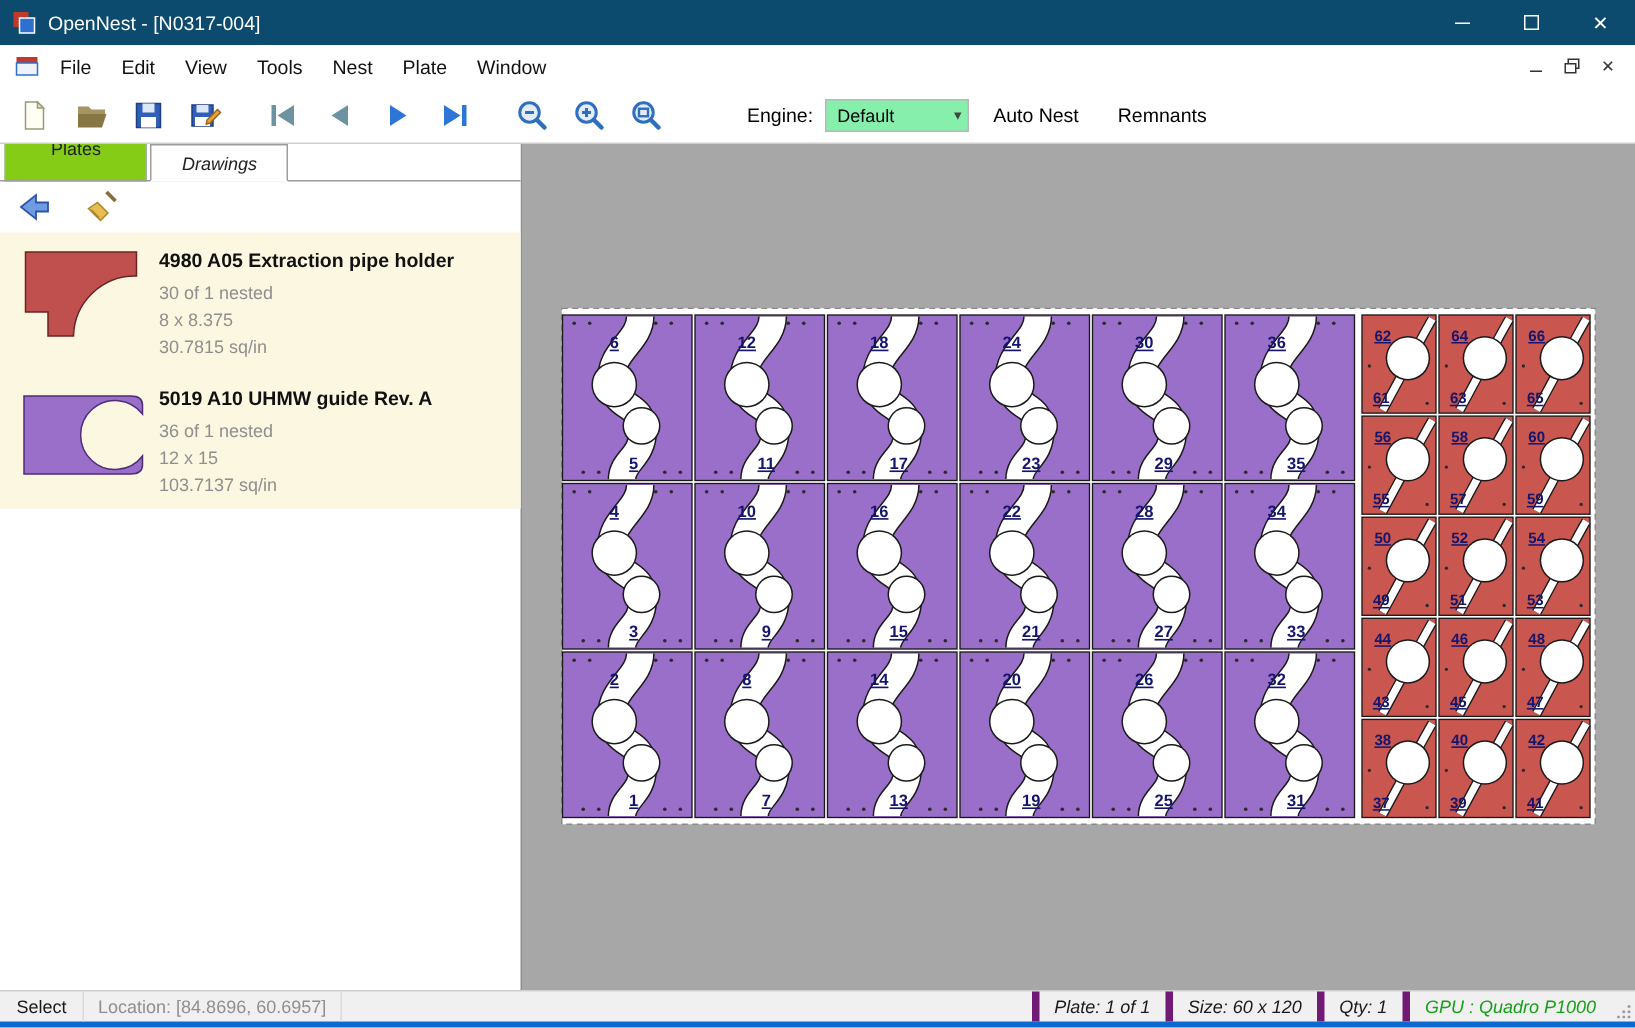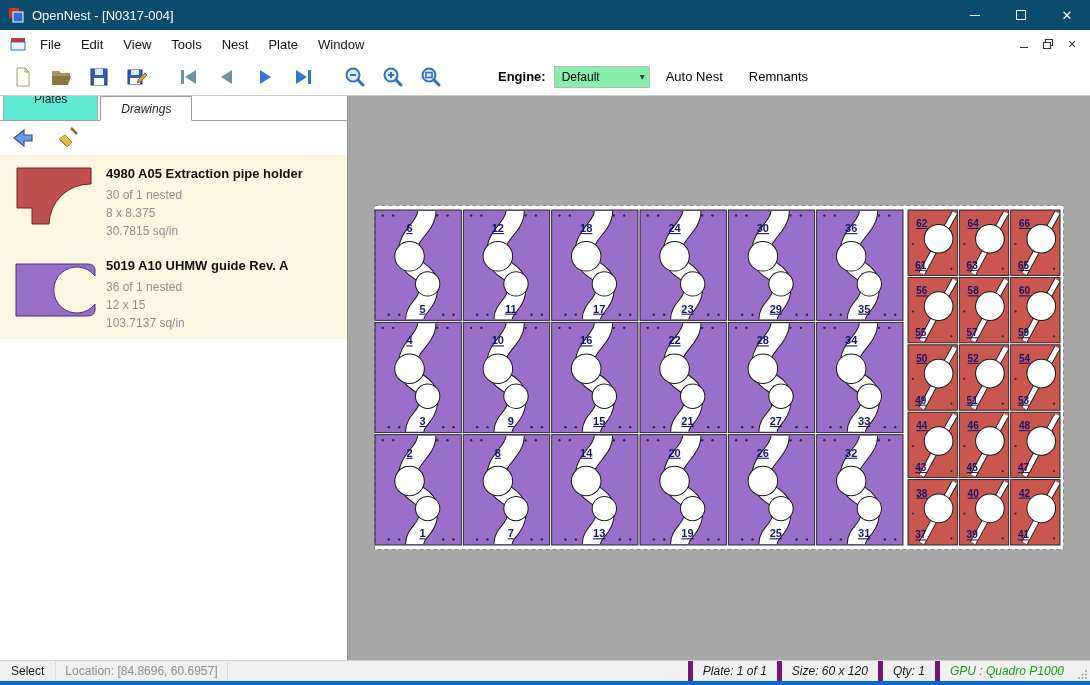--- a/index.html
+++ b/index.html
@@ -20,30 +20,30 @@
   .menubar { height:28px; background:#fff; display:flex; align-items:center; padding-left:6px; font-size:13px; color:#111; }
   .menu-icon { width:16px; height:16px; margin:0 4px 0 4px; }
   .menu-item { padding:4px 10px; cursor:default; }
   .mdi-controls { margin-left:auto; display:flex; align-items:center; padding-right:8px; color:#333; gap:4px; }
   .mdi-btn { width:20px; height:18px; display:flex; align-items:center; justify-content:center; font-size:11px; }
   .mdi-min { width:8px; height:1px; background:#333; display:inline-block; margin-top:7px; }
   
   .toolbar { height:38px; background:#fff; display:flex; align-items:center; padding-left:8px; border-bottom:1px solid #cfcfcf; }
   .tool-btn { width:30px; height:30px; display:flex; align-items:center; justify-content:center; margin-right:8px; border-radius:2px; }
   .group-gap { width:14px; }
-  .engine-label { font-weight:bold; margin-left:44px; margin-right:8px; font-size:13px; }
+  .engine-label { font-weight:normal; margin-left:44px; margin-right:8px; font-size:13px; }
   .combo { width:96px; height:22px; border:1px solid #b8b8b8; background:#86efac; display:flex; align-items:center; padding-left:7px; font-size:12px; }
   .combo-caret { margin-left:auto; padding-right:4px; color:#444; font-size:10px; }
   .flat-btn { padding:6px 10px; font-size:13px; margin-left:6px; }
   
   .main { display:flex; height:564px; overflow:hidden; }
   .left-col { width:348px; min-width:348px; background:#fff; border-right:1px solid #8f8f8f; display:flex; flex-direction:column; }
   .tabstrip { height:25px; display:flex; align-items:flex-end; background:#fff; position:relative; padding-left:1px; }
   .tabstrip::after { content:""; position:absolute; left:0; right:0; bottom:0; height:1px; background:#9c9c9c; z-index:1; }
-  .tab { height:33px; line-height:20px; padding:0 30px; font-size:12px; background:#5eead4; border:1px solid #ababab; border-bottom:none; margin-left:2px; color:#222; position:relative; z-index:0; }
+  .tab { height:33px; line-height:20px; padding:0 30px; font-size:12px; background:#84cc16; border:1px solid #ababab; border-bottom:none; margin-left:2px; color:#222; position:relative; z-index:0; }
   .tab.active { height:25px; line-height:24px; background:#fff; border:1px solid #9c9c9c; border-bottom:1px solid #fff; z-index:2; padding:0 20px;font-style:italic; }
   .panel-toolbar { height:34px; display:flex; align-items:center; padding-left:10px; gap:20px; background:#fff; }
   .panel-tool-btn { width:26px; height:26px; display:flex; align-items:center; justify-content:center; }
   .drawing-list { background:#fff; }
   .drawing-item { display:flex; background:#fbf7e0; padding:5px 6px 7px 6px; }
   .thumb { width:100px; min-width:100px; height:76px; display:flex; align-items:center; justify-content:center; }
   .d-text { padding-top:6px; }
   .d-title { font-weight:bold; font-size:13px; color:#111; margin-bottom:5px; }
   .d-sub { font-size:12px; color:#8f8f8f; line-height:1.5; }
   

